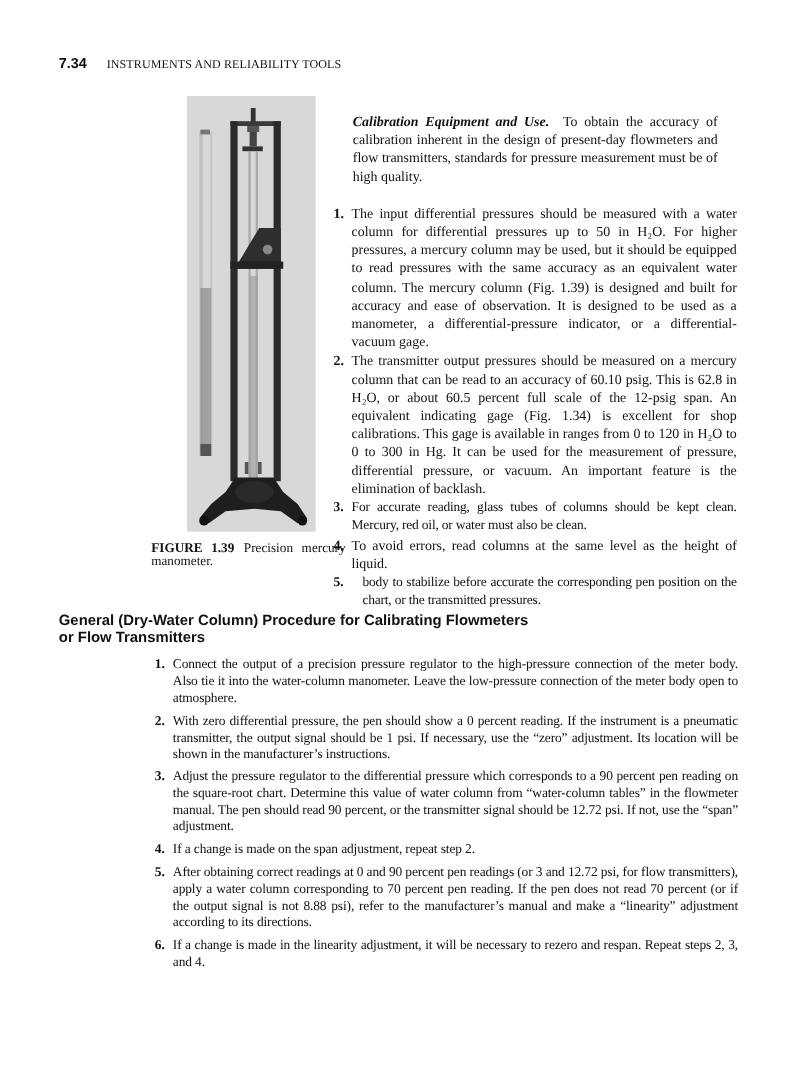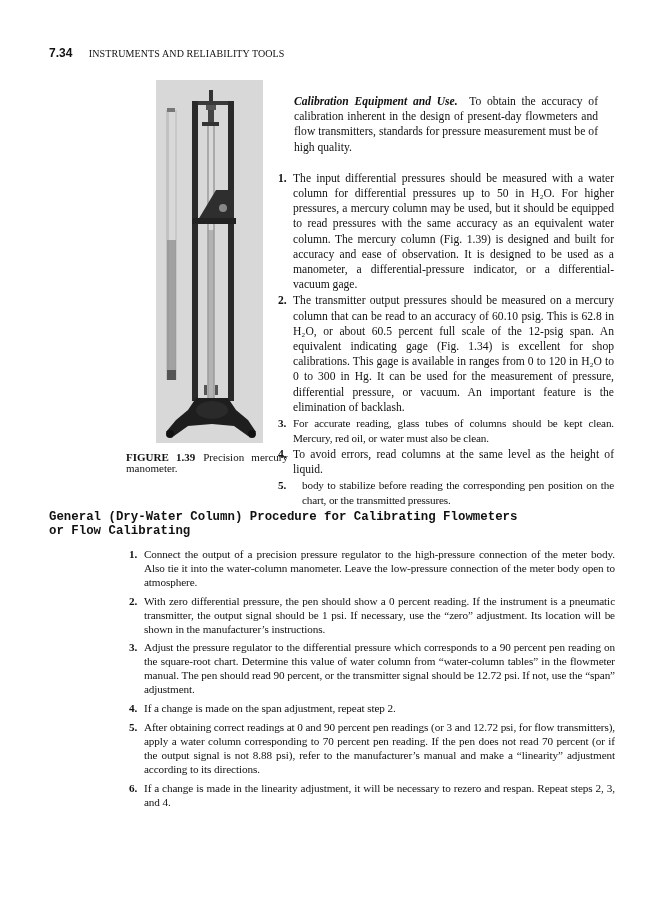--- a/index.html
+++ b/index.html
@@ -21,21 +21,21 @@
 
   ol.steps { list-style: none; margin: 0; padding: 0; }
   ol.steps li { position: relative; padding-left: 15px; text-align: justify; }
   ol.steps li .num { position: absolute; left: 0; top: 0; font-weight: bold; }
 
   .right-col ol.steps { margin-top: 10px; }
   .right-col ol.steps li { margin-bottom: 1px; }
   .right-col ol.steps li.tight { font-size: 11.2px; line-height: 15px; letter-spacing: -0.15px; }
   .right-col ol.steps li.item5 .cont { display: block; padding-left: 9px; }
 
-  .section-heading { position: absolute; left: 49px; top: 510px; font-family: Liberation Mono, monospace; font-weight: bold; font-size: 12.4px; line-height: 14px; width: 520px; }
+  .section-heading { position: absolute; left: 49px; top: 510px; font-family: Liberation Sans, sans-serif; font-weight: bold; font-size: 12.4px; line-height: 14px; width: 520px; }
 
   .procedure { position: absolute; left: 129px; top: 548px; width: 486px; font-family: "Liberation Serif", serif; font-size: 11.2px; line-height: 13.9px; letter-spacing: -0.1px; }
   .procedure ol.steps li { padding-left: 15px; margin-bottom: 5px; }
   .procedure ol.steps li .num { left: 0; }
 </style>
 </head>
 <body>
 
 <div class="running-head">
   <span class="pnum">7.34</span>
@@ -101,28 +101,28 @@
     <li class="tight">
       <span class="num">3.</span>
       <span>For accurate reading, glass tubes of columns should be kept clean. Mercury, red oil, or water must also be clean.</span>
     </li>
     <li>
       <span class="num">4.</span>
       <span>To avoid errors, read columns at the same level as the height of liquid.</span>
     </li>
     <li class="tight item5">
       <span class="num">5.</span>
-      <span class="cont">body to stabilize before reading the corresponding pen position on the chart, or the transmitted pressures.</span>
+      <span class="cont">body to stabilize before accurate the corresponding pen position on the chart, or the transmitted pressures.</span>
     </li>
   </ol>
 </div>
 
 <div class="section-heading">
   <div>General (Dry-Water Column) Procedure for Calibrating Flowmeters</div>
-  <div>or Flow Calibrating</div>
+  <div>or Flow Transmitters</div>
 </div>
 
 <div class="procedure">
   <ol class="steps">
     <li>
       <span class="num">1.</span>
       <span>Connect the output of a precision pressure regulator to the high-pressure connection of the meter body. Also tie it into the water-column manometer. Leave the low-pressure connection of the meter body open to atmosphere.</span>
     </li>
     <li>
       <span class="num">2.</span>

